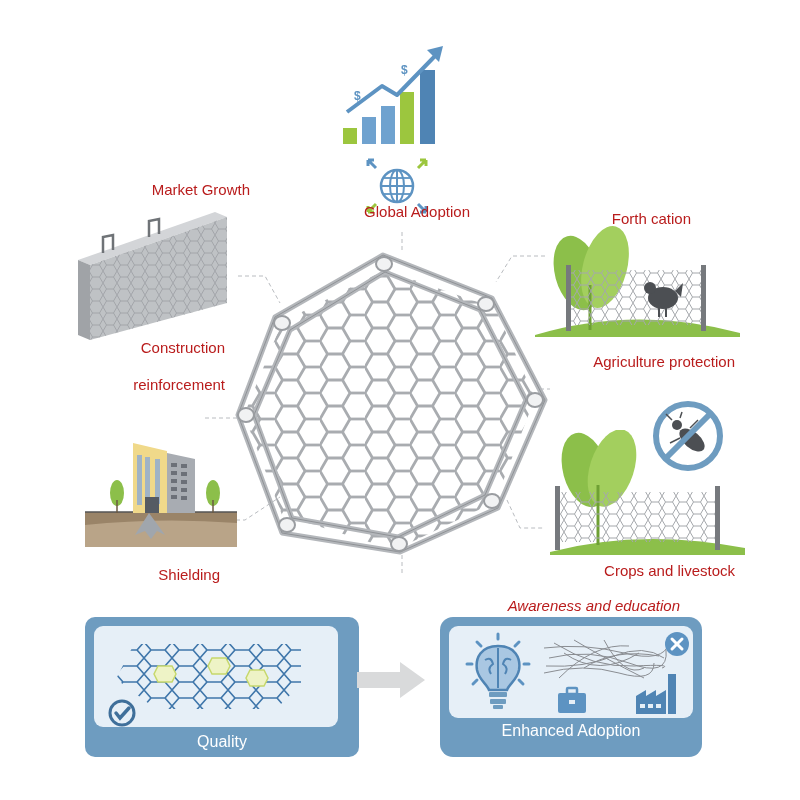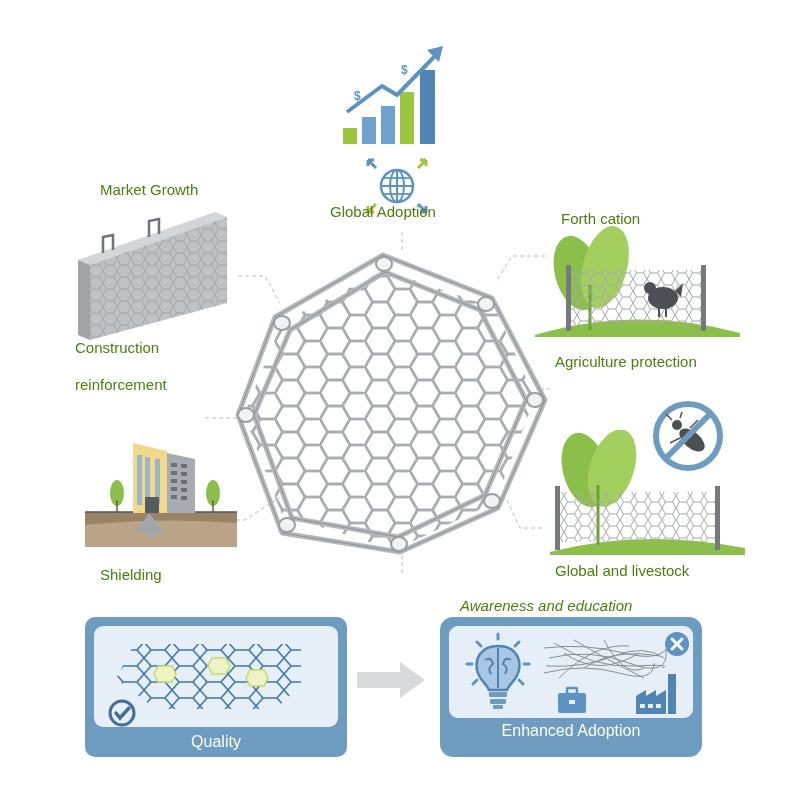--- a/index.html
+++ b/index.html
@@ -4,21 +4,21 @@
   <style>
     html, body { margin: 0; padding: 0; }
     body {
       width: 800px; height: 800px; background: #ffffff;
       position: relative; overflow: hidden;
       font-family: "Liberation Sans", "DejaVu Sans", sans-serif;
       color: #222;
     }
     .abs { position: absolute; }
     .label {
-      position: absolute; font-size: 15px; color: #4d7c0f; text-align: left;
+      position: absolute; font-size: 15px; color: #b91c1c; text-align: right;
       line-height: 18px; white-space: nowrap;
     }
     svg { display: block; }
     .panel {
       position: absolute; background: #6e9cc0; border-radius: 10px;
     }
     .panel-inner {
       position: absolute; background: #e6eff7; border-radius: 9px;
     }
     .panel-caption {
@@ -208,23 +208,23 @@
     </defs>
     <path d="M0 122 Q90 98 195 118 L195 125 L0 125 Z" fill="#8cbf4a"></path>
     <ellipse cx="35" cy="40" rx="22" ry="38" fill="#8cbf4a" transform="rotate(-15 35 40)"></ellipse>
     <ellipse cx="62" cy="38" rx="22" ry="40" fill="#a3cf5e" transform="rotate(18 62 38)"></ellipse>
     <path d="M48 115 L48 55" stroke="#6ea034" stroke-width="3"></path>
     <rect x="10" y="62" width="158" height="50" fill="url(#fencehex2)"></rect>
     <rect x="5" y="56" width="5" height="64" fill="#76797d"></rect>
     <rect x="165" y="56" width="5" height="64" fill="#76797d"></rect>
   </svg>
 </div>
-<div class="label" style="left:555px;top:562px;width:180px;">Global and livestock</div>
-
-<div class="panel" style="left:85px;top:617px;width:262px;height:140px;">
+<div class="label" style="left:555px;top:562px;width:180px;">Crops and livestock</div>
+
+<div class="panel" style="left:85px;top:617px;width:262px;height:140px;padding-left:12px;">
   <div class="panel-inner" style="left:9px;top:9px;width:244px;height:101px;">
     <div class="abs" style="left:22px;top:8px;width:200px;height:80px;">
       <svg width="200" height="80" viewBox="0 0 200 80">
         <defs>
           <pattern id="qhex" width="28" height="16" patternUnits="userSpaceOnUse">
             <path d="M7 0 L21 0 L28 8 L21 16 L7 16 L0 8 Z" fill="none" stroke="#3f76aa" stroke-width="1.6"></path>
           </pattern>
         </defs>
         <polygon points="18,10 185,10 185,50 160,75 40,75 0,45" fill="url(#qhex)"></polygon>
         <polygon points="42,32 56,32 60,40 56,48 42,48 38,40" fill="#eef3c6" stroke="#c6d86c" stroke-width="1.5"></polygon>

